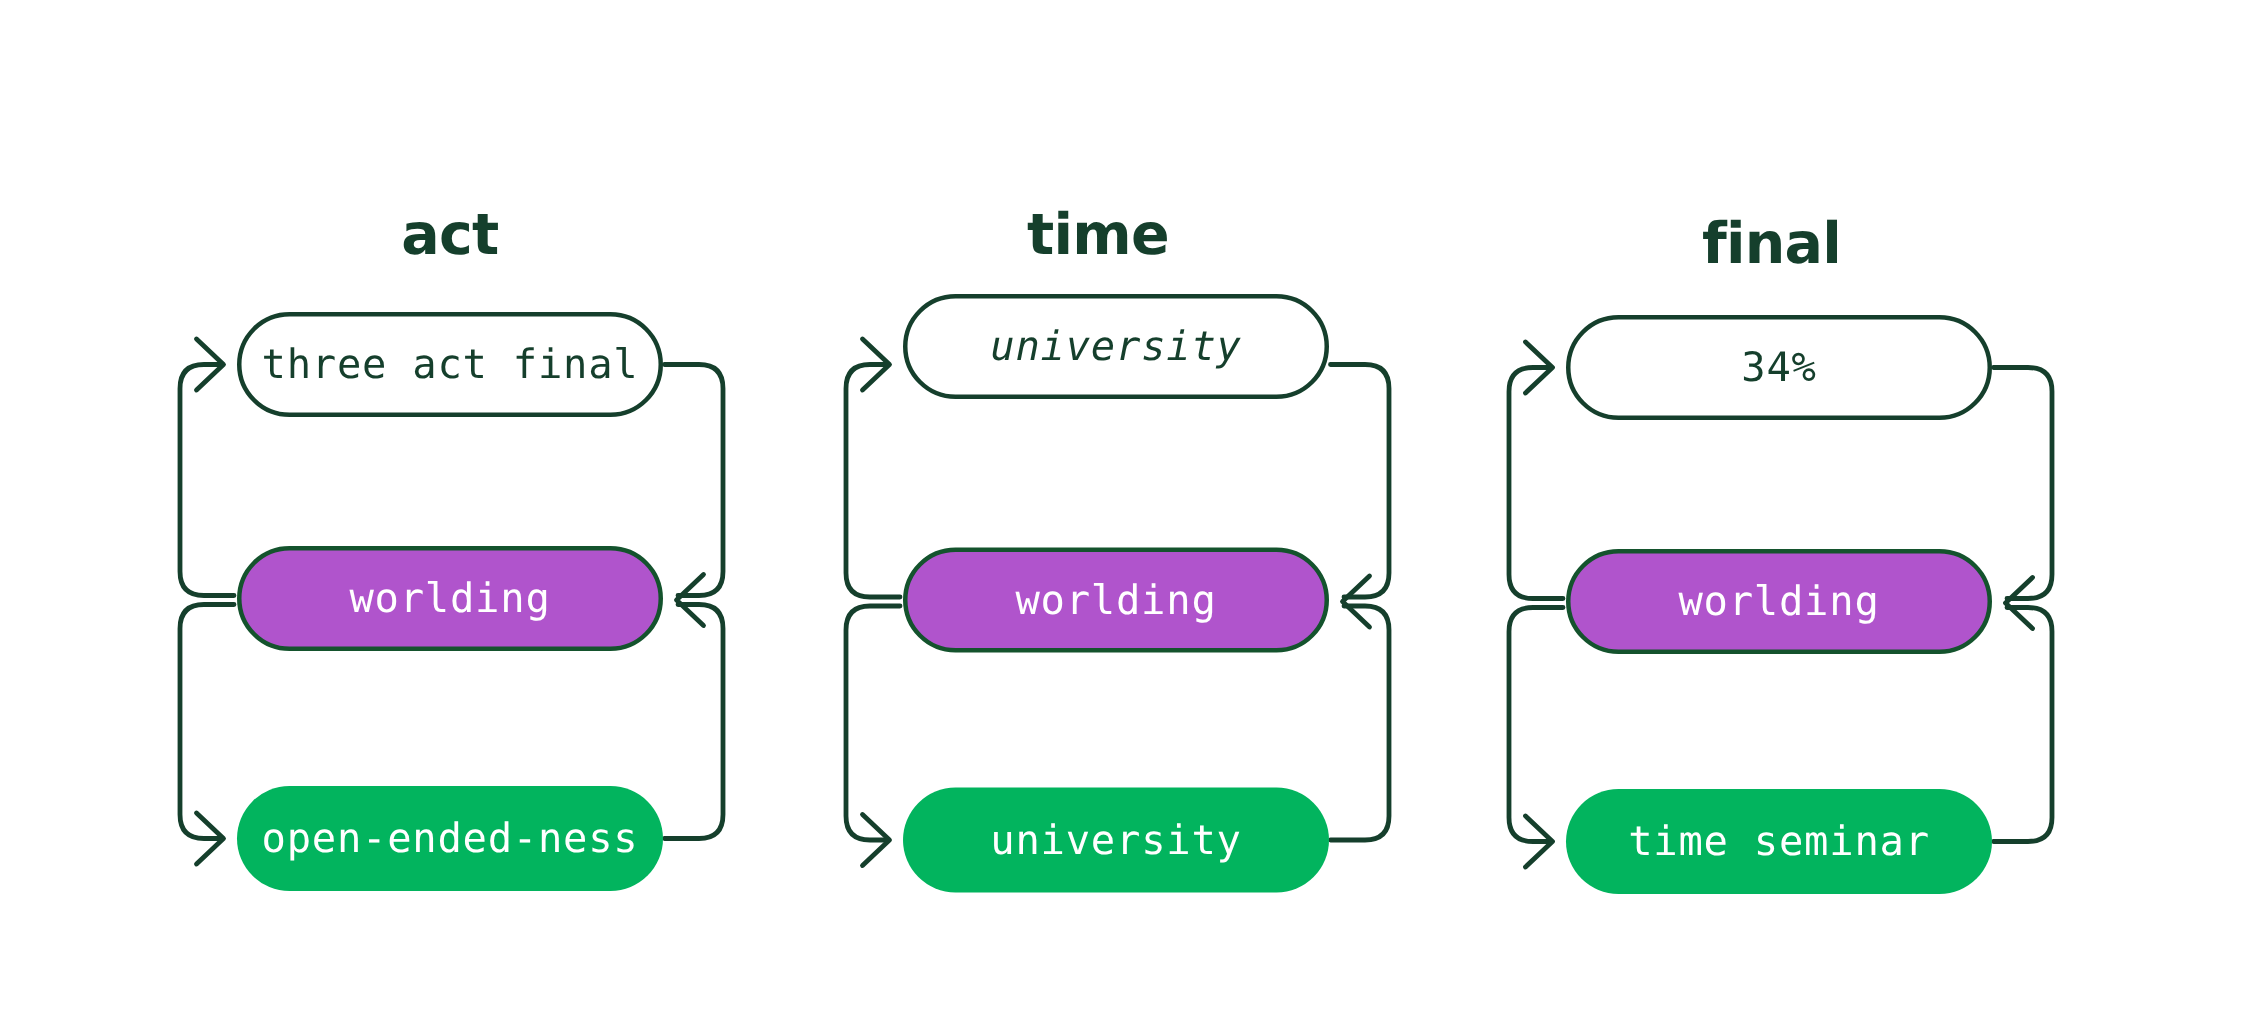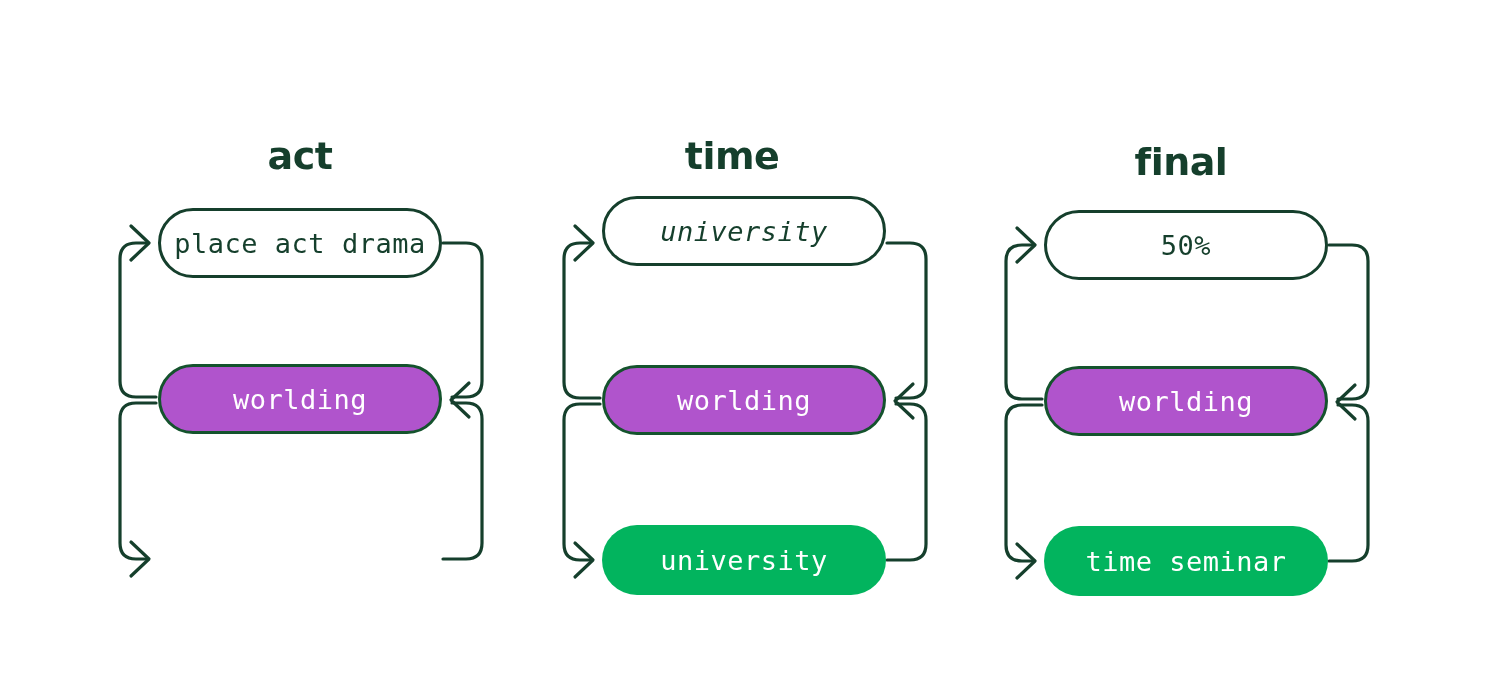--- a/index.html
+++ b/index.html
@@ -92,23 +92,24 @@
       <path d="M 913 384 L 895 401 L 913 418"></path>
       <path d="M 1042 399 H 1022 Q 1006 399 1006 383 V 261 Q 1006 245 1022 245 H 1034"></path>
       <path d="M 1017 228 L 1035 245 L 1017 262"></path>
       <path d="M 1042 405 H 1022 Q 1006 405 1006 421 V 545 Q 1006 561 1022 561 H 1034"></path>
       <path d="M 1017 544 L 1035 561 L 1017 578"></path>
       <path d="M 1329 245 H 1352 Q 1368 245 1368 261 V 383 Q 1368 399 1352 399 H 1338"></path>
       <path d="M 1329 561 H 1352 Q 1368 561 1368 545 V 421 Q 1368 405 1352 405 H 1338"></path>
       <path d="M 1355 385 L 1337 402 L 1355 419"></path>
     </svg>
 <div class="col-title" style="left: 300px; top: 134px;">act</div>
-    <div class="node plain" style="left: 158px; top: 208px; width: 284px; height: 70px; border-radius: 35px;">place act drama</div>
+    <div class="node plain" style="left: 158px; top: 208px; width: 284px; height: 70px; border-radius: 35px;">three act final</div>
     <div class="node purple" style="left: 158px; top: 364px; width: 284px; height: 70px; border-radius: 35px;">worlding</div>
+    <div class="node green" style="left: 158px; top: 524px; width: 284px; height: 70px; border-radius: 35px;">open-ended-ness</div>
     <div class="col-title" style="left: 732px; top: 134px;">time</div>
     <div class="node plain" style="left: 602px; top: 196px; width: 284px; height: 70px; border-radius: 35px; font-style: italic;">university</div>
     <div class="node purple" style="left: 602px; top: 365px; width: 284px; height: 70px; border-radius: 35px;">worlding</div>
     <div class="node green" style="left: 602px; top: 525px; width: 284px; height: 70px; border-radius: 35px;">university</div>
     <div class="col-title" style="left: 1181px; top: 140px;">final</div>
-    <div class="node plain" style="left: 1044px; top: 210px; width: 284px; height: 70px; border-radius: 35px;">50%</div>
+    <div class="node plain" style="left: 1044px; top: 210px; width: 284px; height: 70px; border-radius: 35px;">34%</div>
     <div class="node purple" style="left: 1044px; top: 366px; width: 284px; height: 70px; border-radius: 35px;">worlding</div>
     <div class="node green" style="left: 1044px; top: 526px; width: 284px; height: 70px; border-radius: 35px;">time seminar</div>
   </div>
 
 </body></html>

